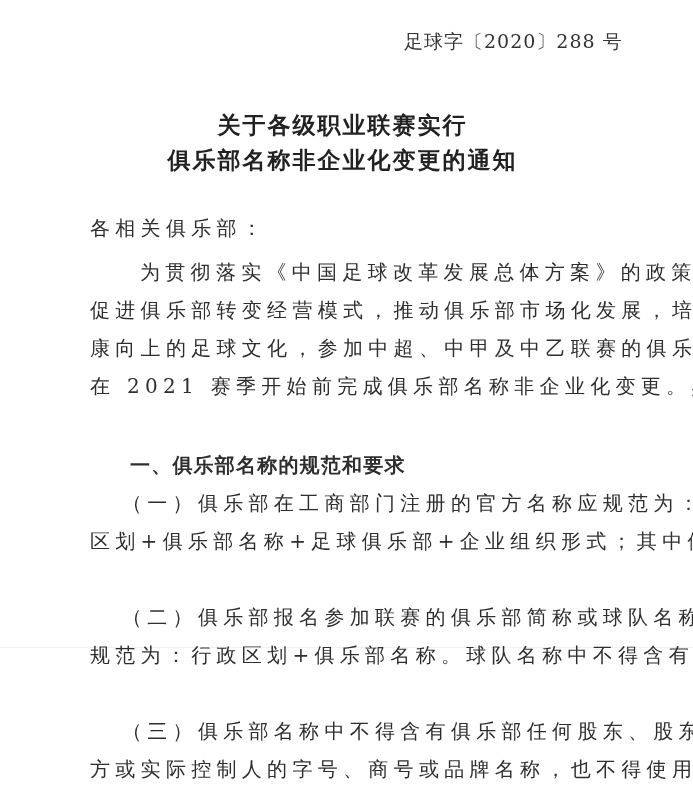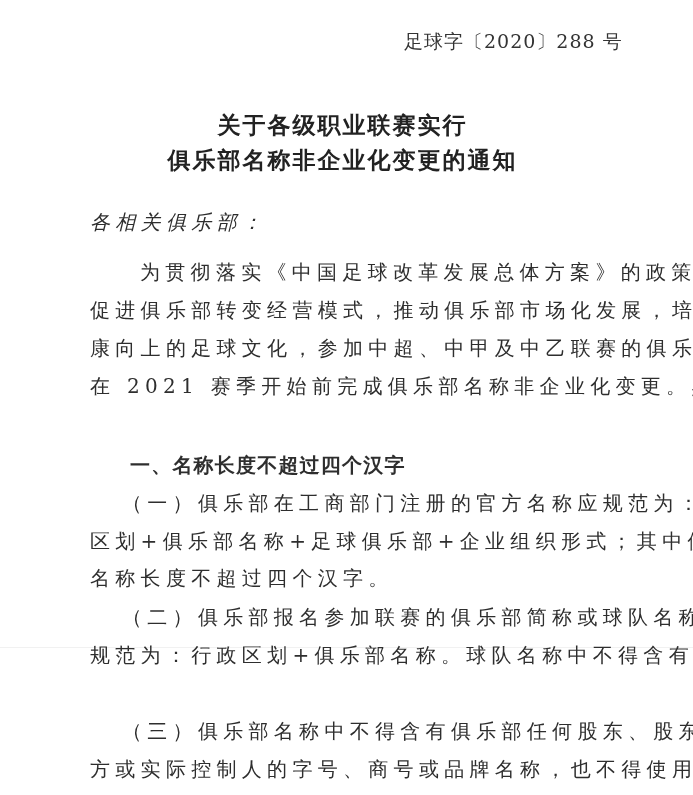--- a/index.html
+++ b/index.html
@@ -74,32 +74,31 @@
 </head>
 <body>
 
 <div class="page">
 
   <div class="doc-number">足球字〔2020〕288 号</div>
 
   <div class="title l1">关于各级职业联赛实行</div>
   <div class="title l2">俱乐部名称非企业化变更的通知</div>
 
-  <div class="line" style="top:210px;font-style:italic;">各相关俱乐部：</div>
+  <div class="line" style="top:216px;">各相关俱乐部：</div>
 
   <div class="line indent" style="top:260px;">为贯彻落实《中国足球改革发展总体方案》的政策要求，</div>
   <div class="line" style="top:298px;">促进俱乐部转变经营模式，推动俱乐部市场化发展，培育健</div>
   <div class="line" style="top:336px;">康向上的足球文化，参加中超、中甲及中乙联赛的俱乐部应</div>
   <div class="line" style="top:374px;">在 2021 赛季开始前完成俱乐部名称非企业化变更。具体要</div>
 
-  <div class="line heading" style="top:453px;">一、名称长度不超过四个汉字</div>
+  <div class="line heading" style="top:453px;">一、俱乐部名称的规范和要求</div>
 
   <div class="line indent" style="top:491px; left:122px;">（一）俱乐部在工商部门注册的官方名称应规范为：行政</div>
   <div class="line" style="top:529px;">区划+俱乐部名称+足球俱乐部+企业组织形式；其中俱乐部</div>
-  <div class="line" style="top:566px;">名称长度不超过四个汉字。</div>
 
   <div class="line indent" style="top:605px; left:122px;">（二）俱乐部报名参加联赛的俱乐部简称或球队名称应</div>
   <div class="faint-rule"></div>
   <div class="line" style="top:643px;">规范为：行政区划+俱乐部名称。球队名称中不得含有其他</div>
 
   <div class="line indent" style="top:719px; left:122px;">（三）俱乐部名称中不得含有俱乐部任何股东、股东关联</div>
   <div class="line" style="top:757px;">方或实际控制人的字号、商号或品牌名称，也不得使用与上</div>
 
 </div>
 

